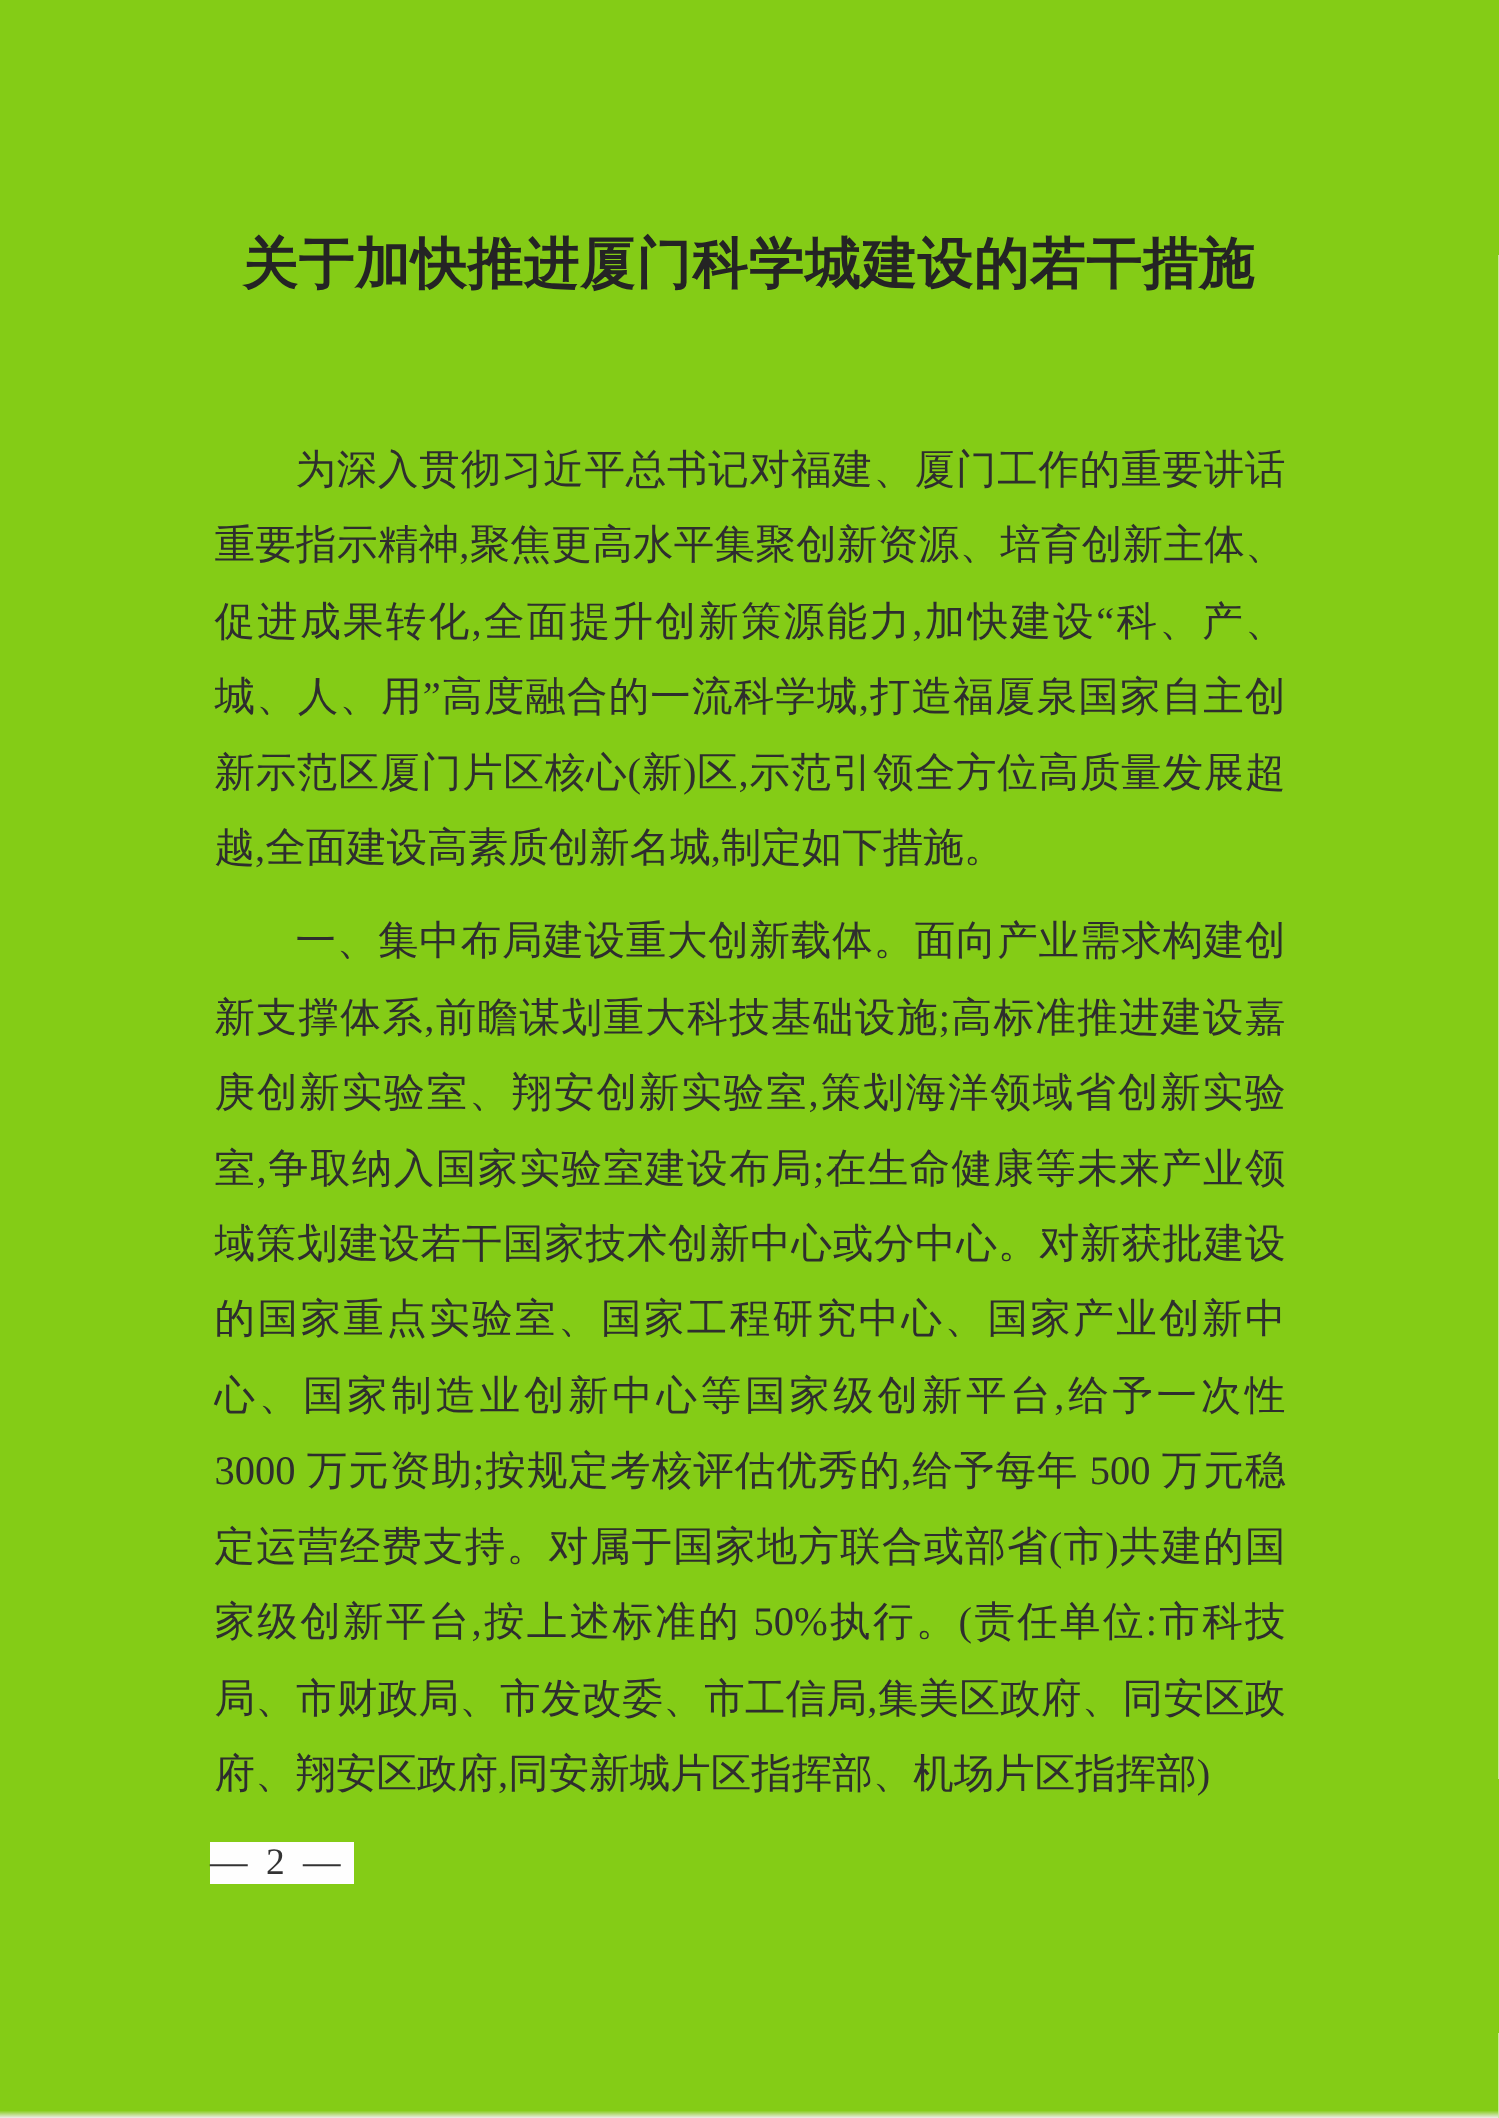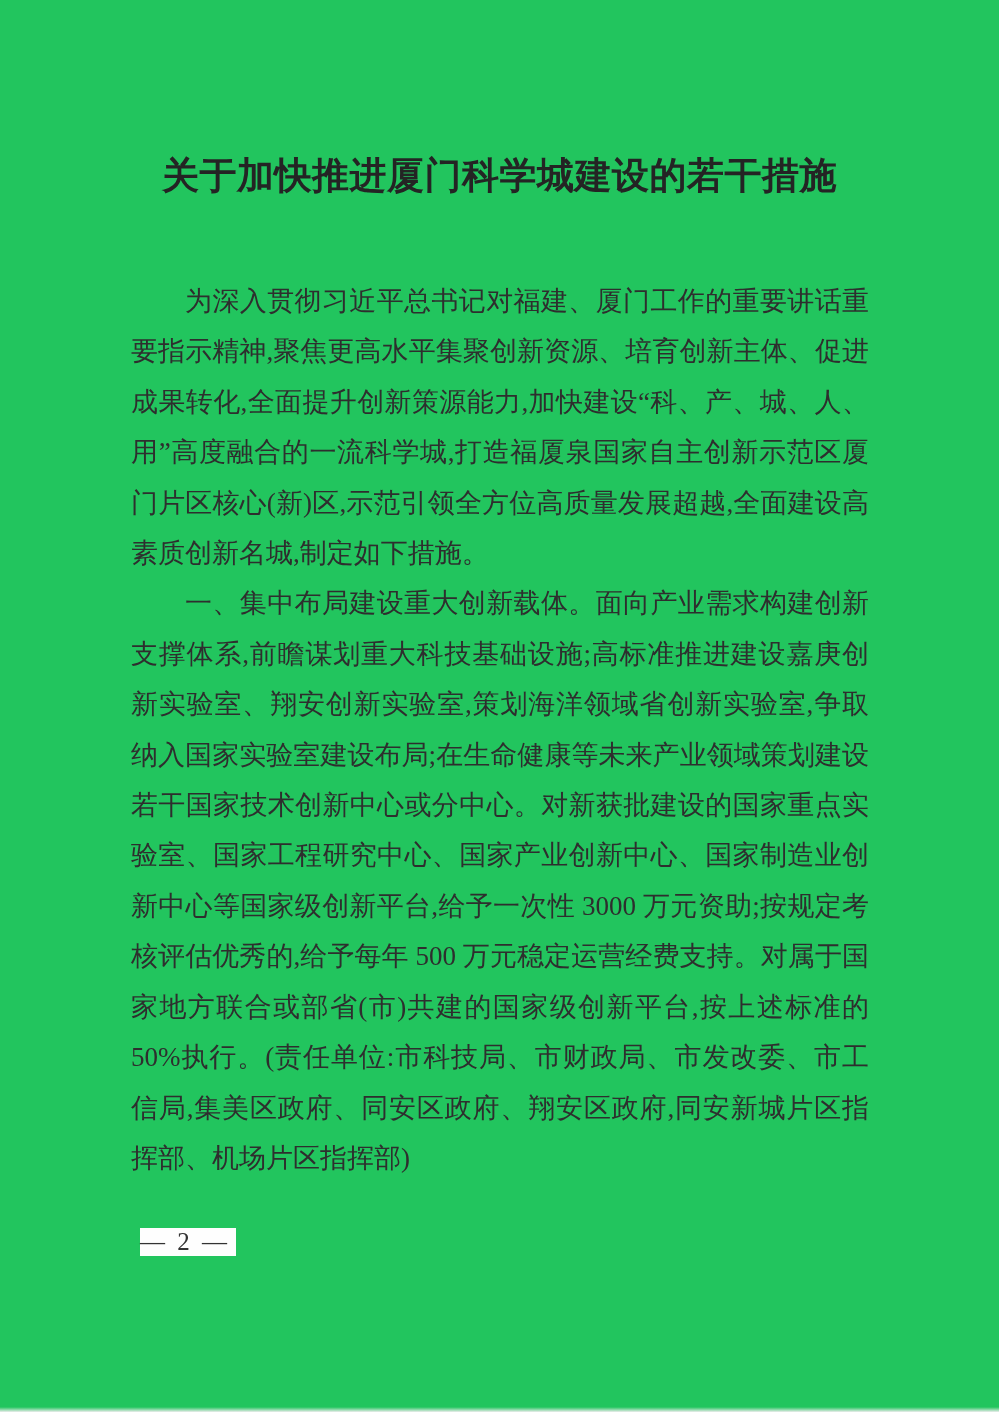--- a/index.html
+++ b/index.html
@@ -4,21 +4,21 @@
 <style>
   html, body {
     margin: 0;
     padding: 0;
     background: #ffffff;
   }
   .page {
     position: relative;
     width: 999px;
     height: 1412px;
-    background: #22c55e;
+    background: #84cc16;
     font-family: "Liberation Serif", "DejaVu Serif", serif;
     color: #2e2e2e;
     overflow: hidden;
   }
   .doc-title {
     position: absolute;
     top: 151px;
     left: 90px;
     right: 90px;
     margin: 0;
@@ -34,21 +34,21 @@
     top: 276px;
     left: 131px;
     width: 738px;
     font-size: 27px;
     line-height: 50.4px;
     text-align: justify;
     text-justify: inter-character;
     color: #2e2e2e;
   }
   .doc-body p {
-    margin: 0;
+    margin: 12px;
     padding: 0;
     text-indent: 2em;
   }
   .page-footer {
     position: absolute;
     top: 1228px;
     left: 140px;
     font-size: 25px;
     letter-spacing: 3px;
     color: #333333;

